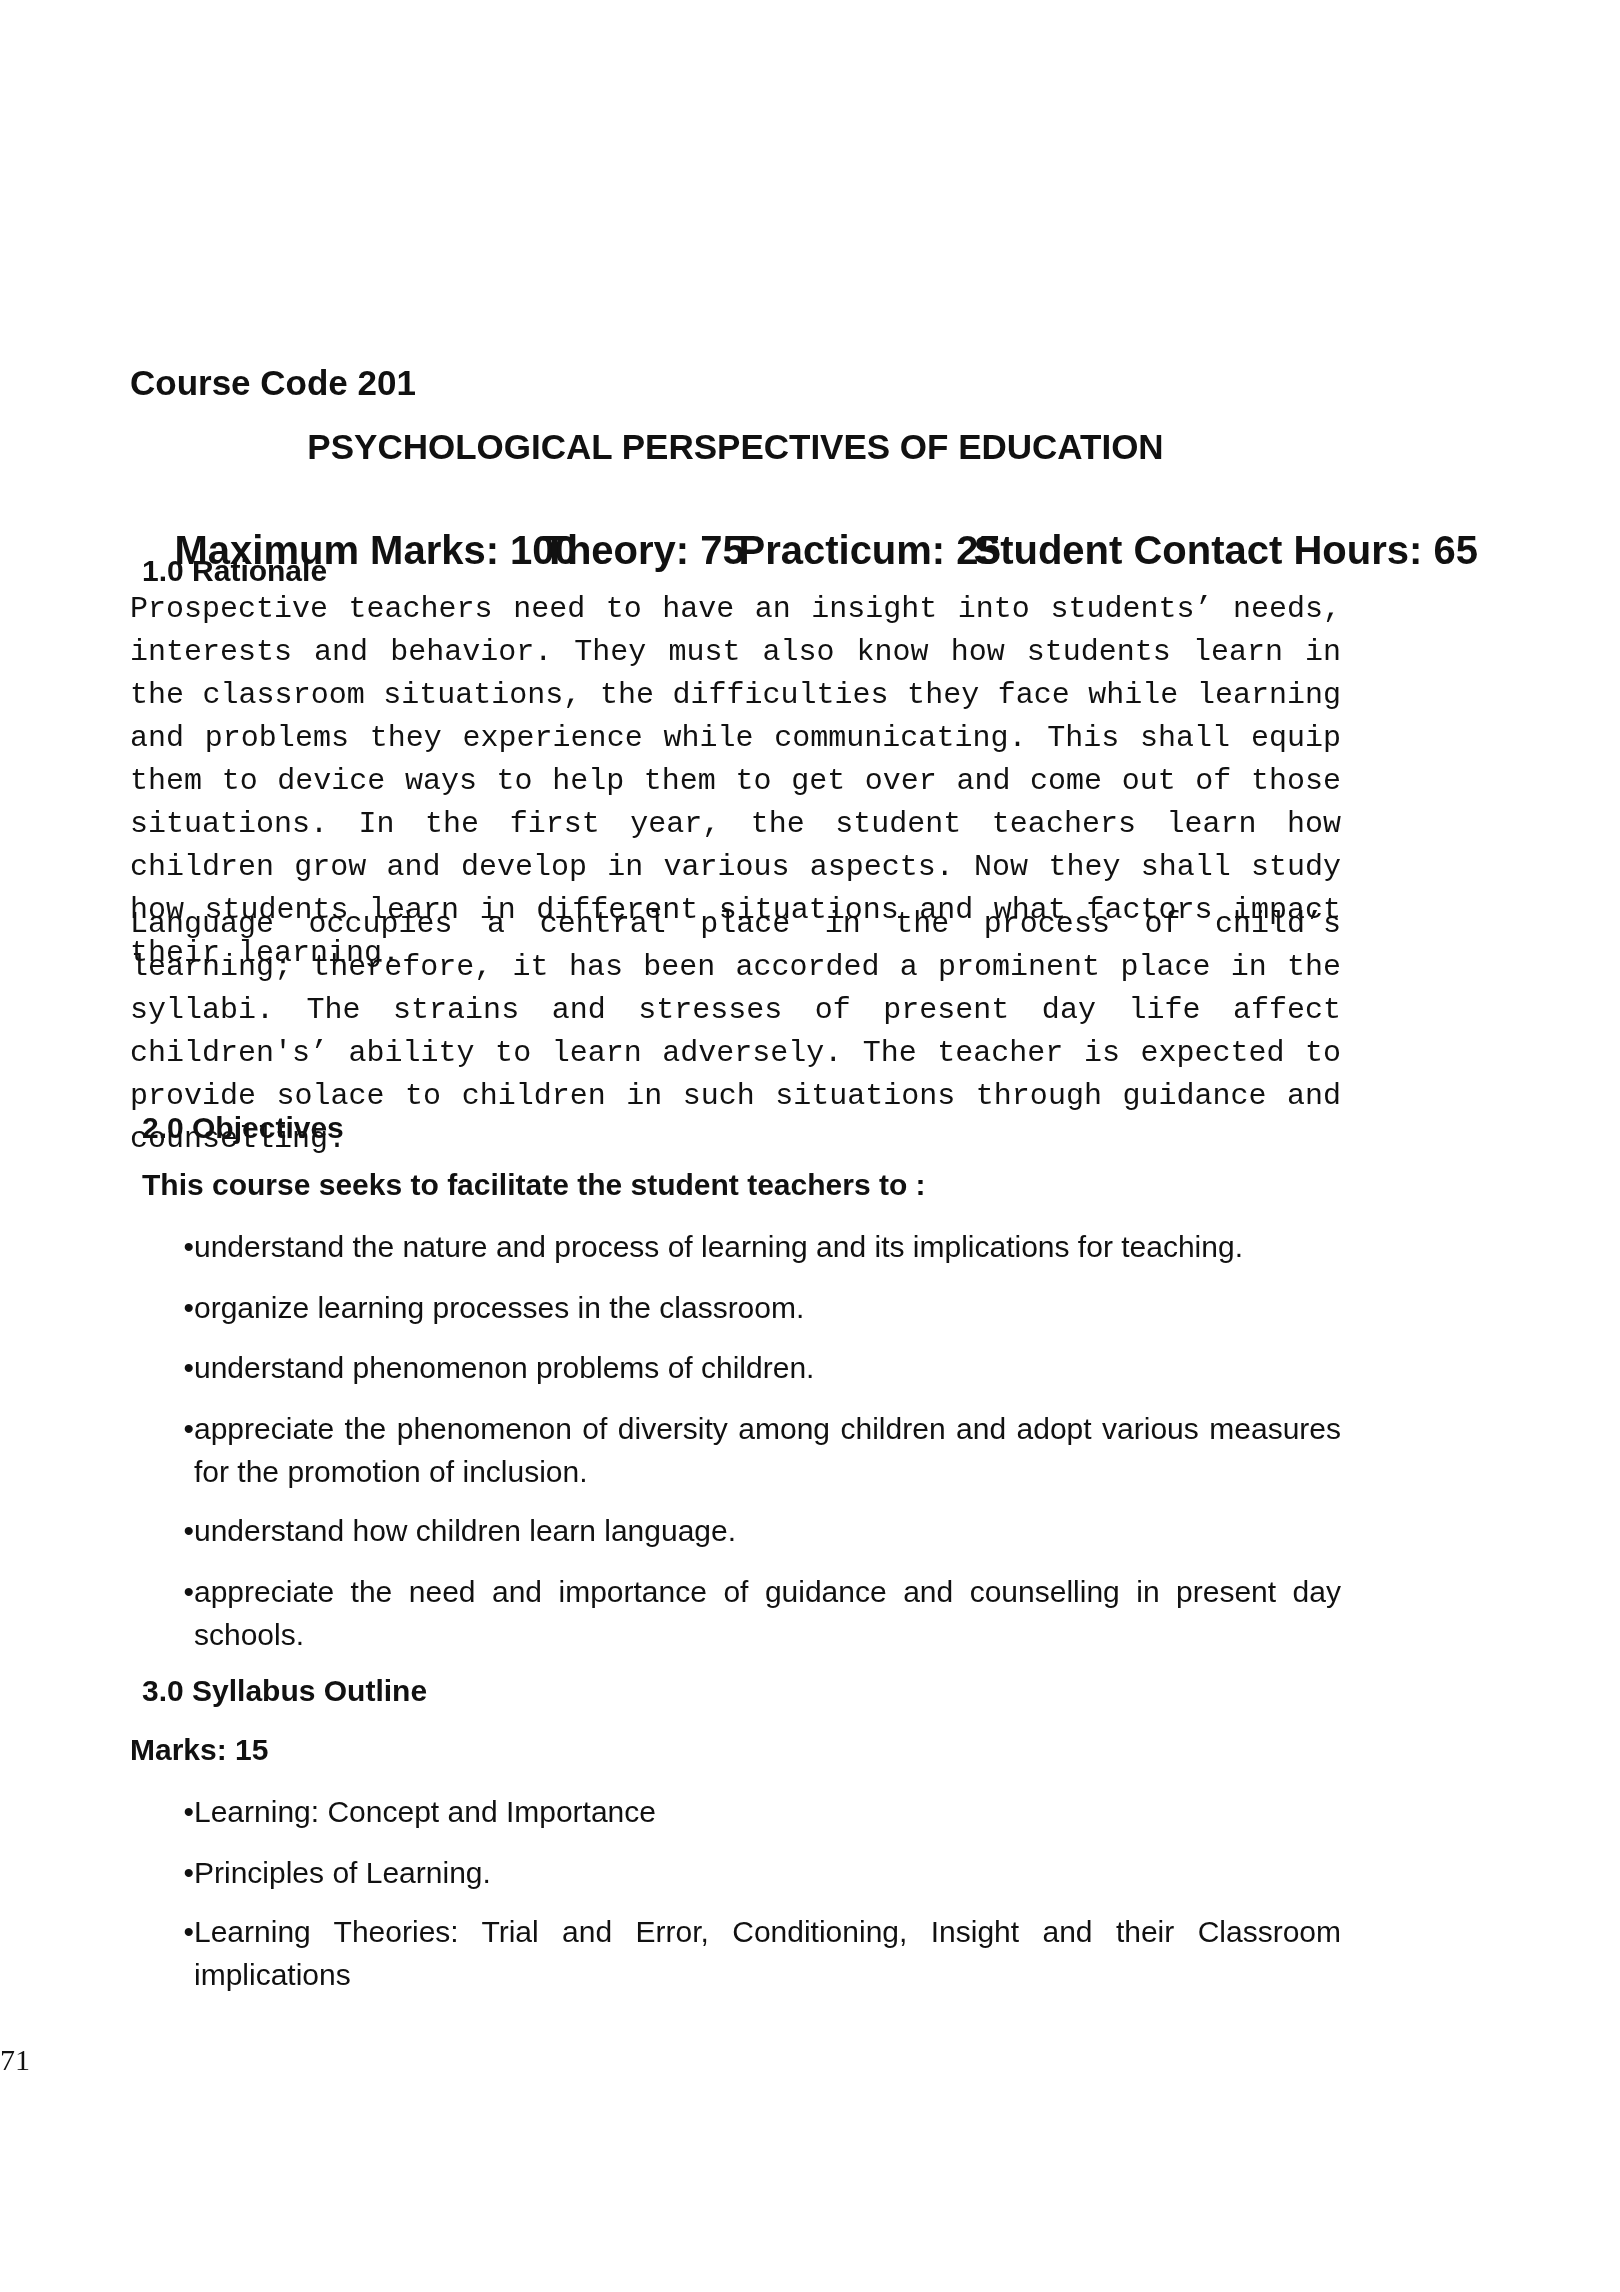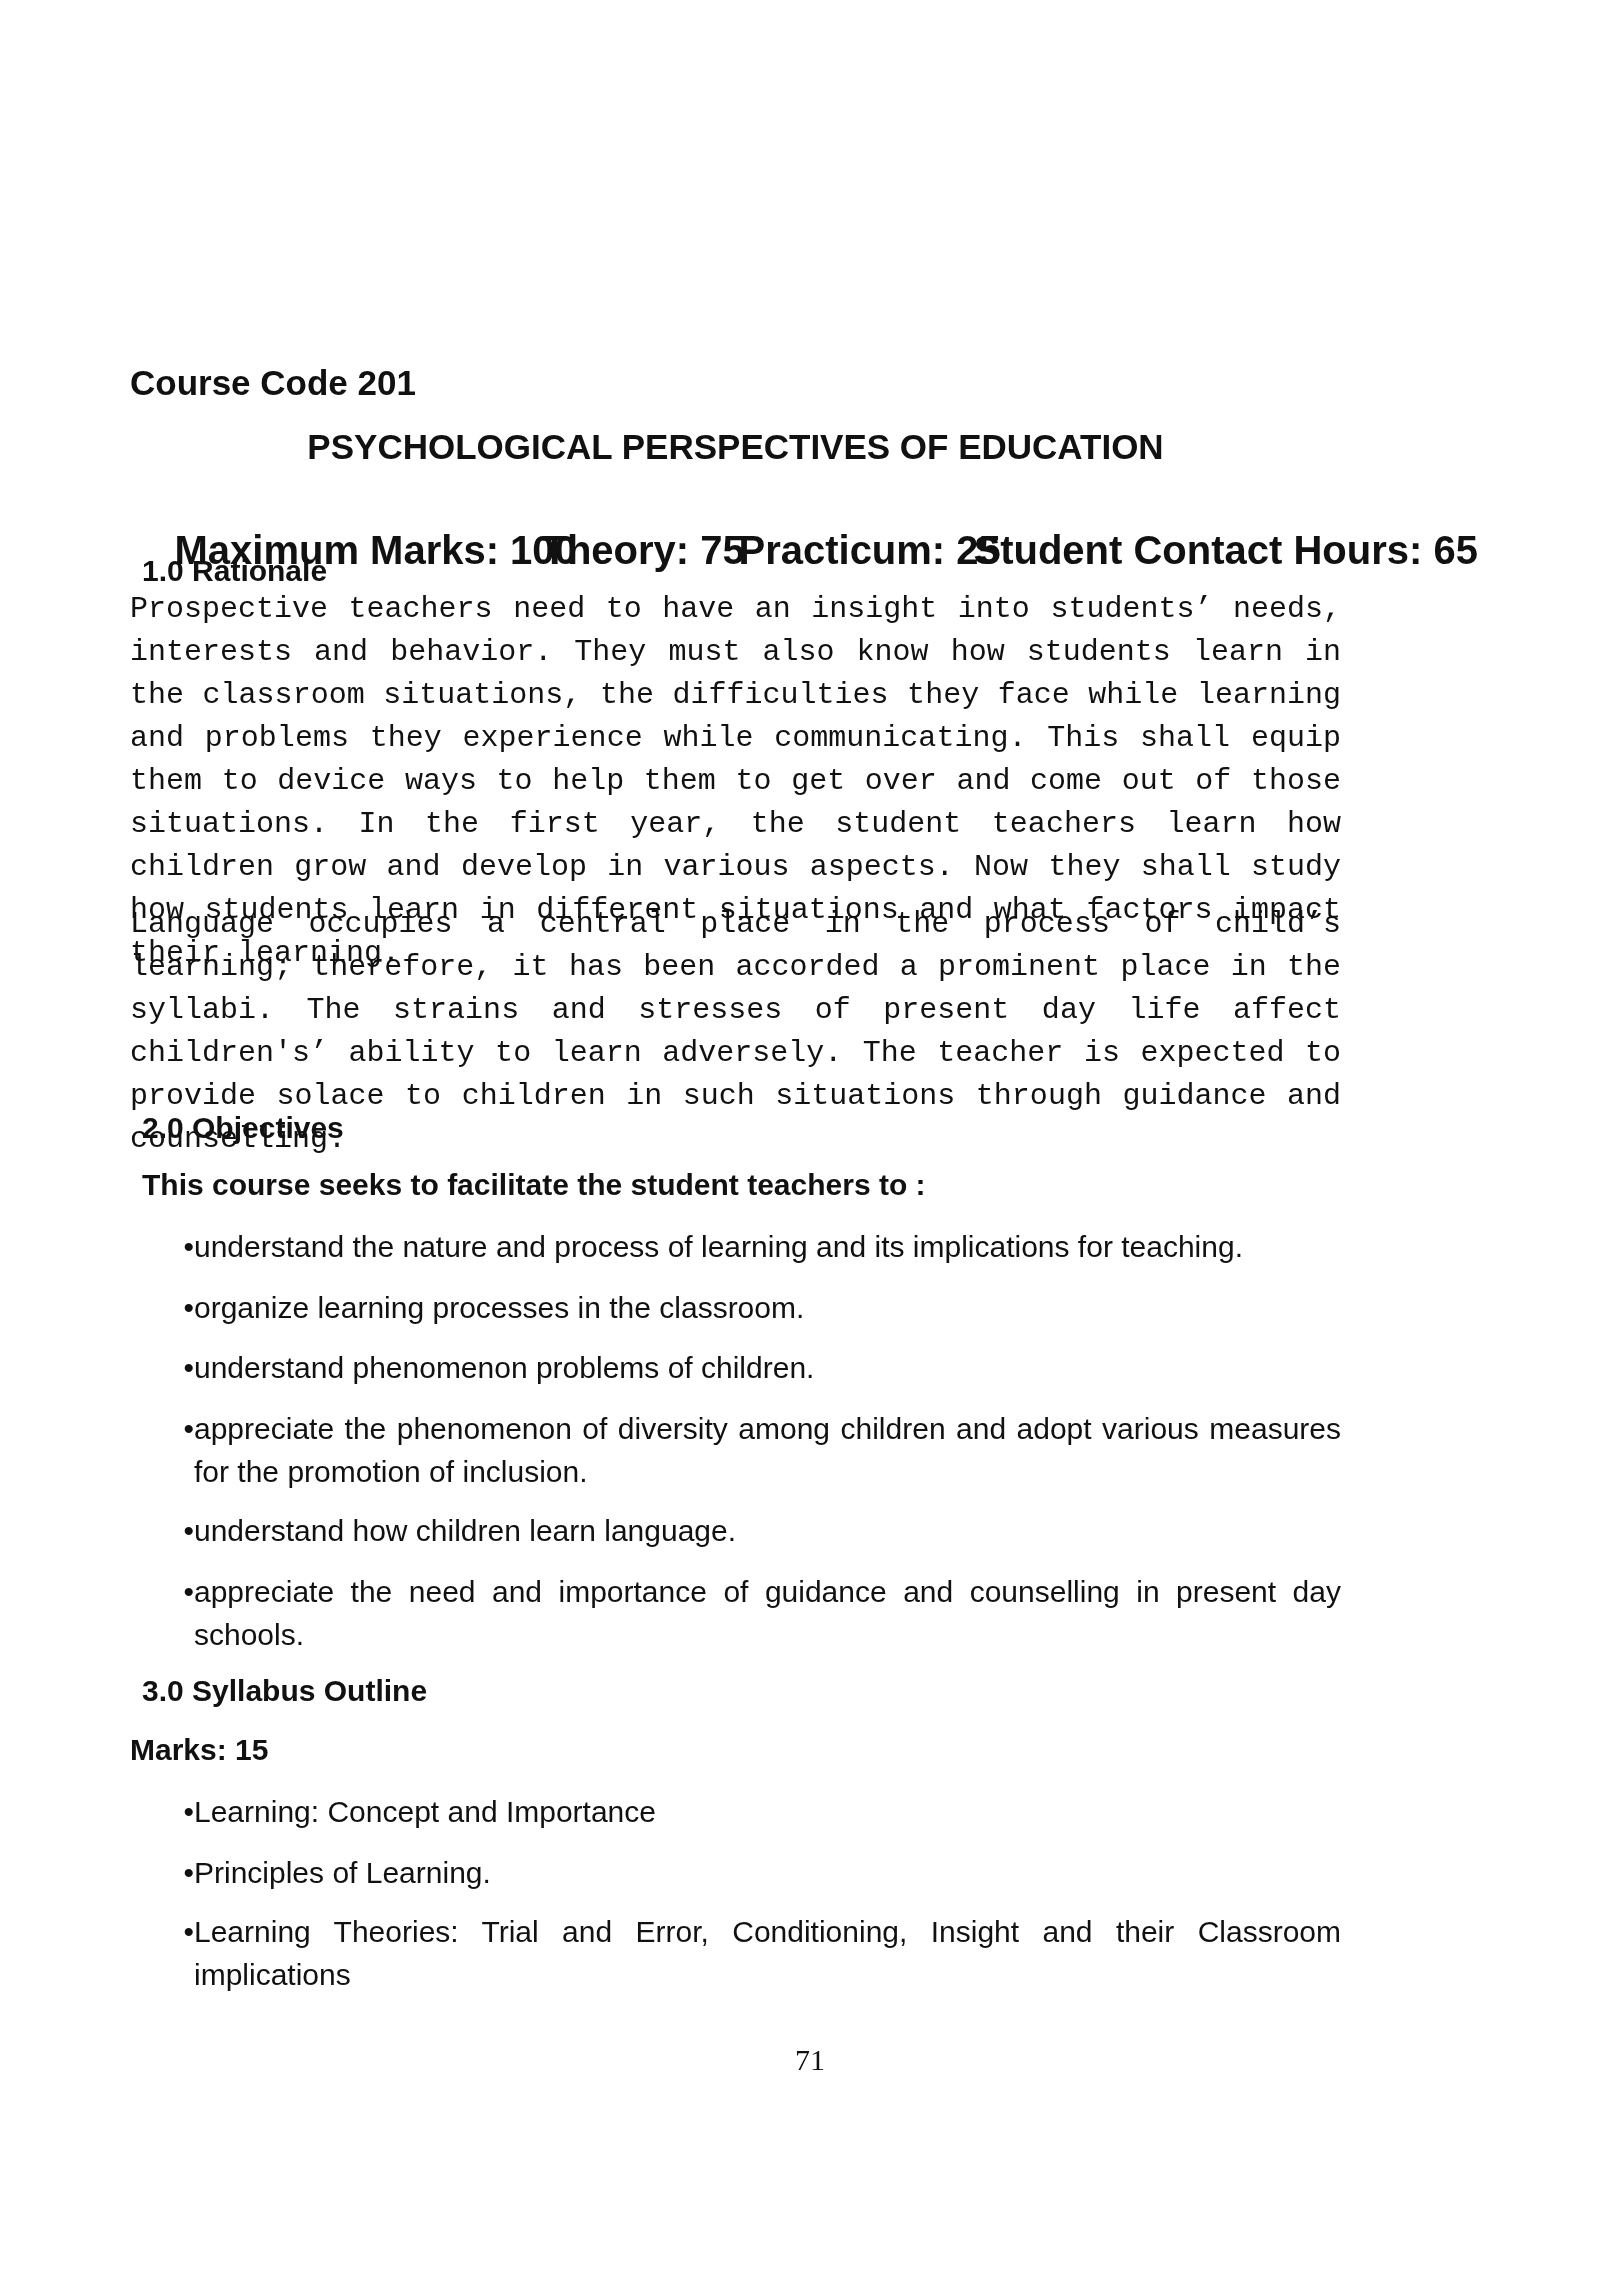--- a/index.html
+++ b/index.html
@@ -96,21 +96,21 @@
       font-size: 30px;
       line-height: 39px;
       display: flex;
       justify-content: space-between;
     }
     .page-number {
       position: absolute;
       top: 2041px;
       left: 0;
       width: 1620px;
-      text-align: center;
+      text-align: left;
       font-family: "Liberation Serif", serif;
       font-size: 30px;
       line-height: 37px;
     }
   </style>
 </head>
 <body>
 
 <div class="page">
 

